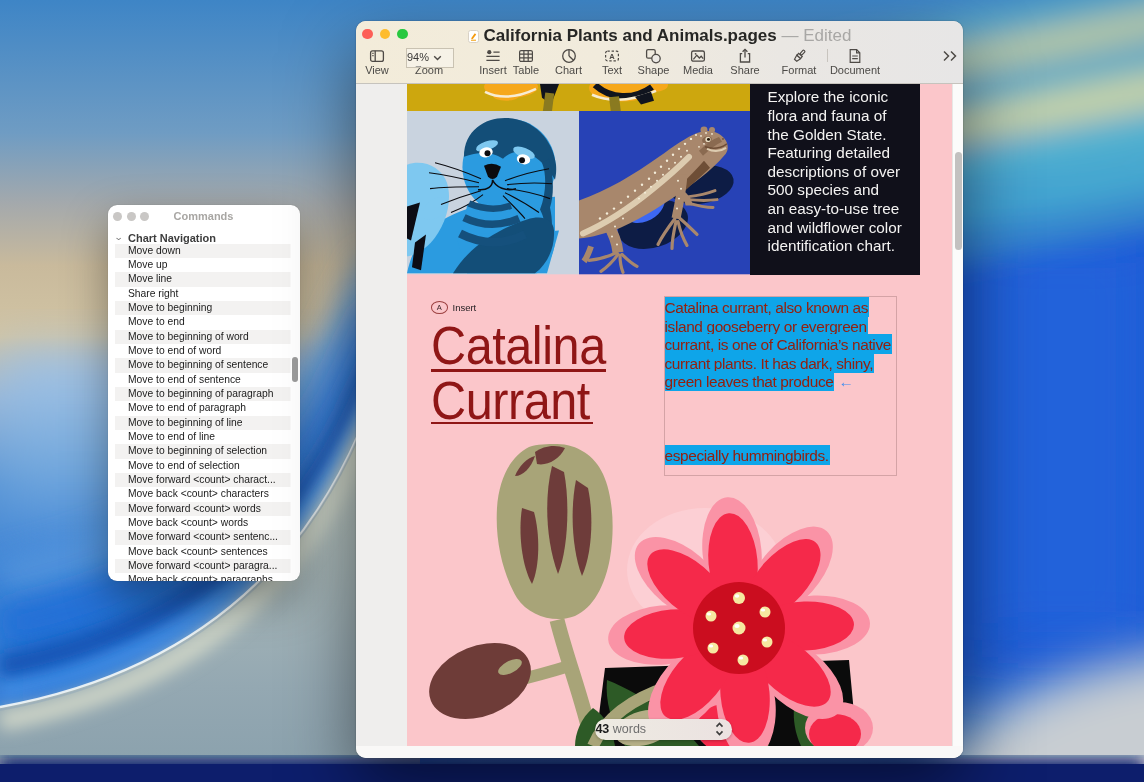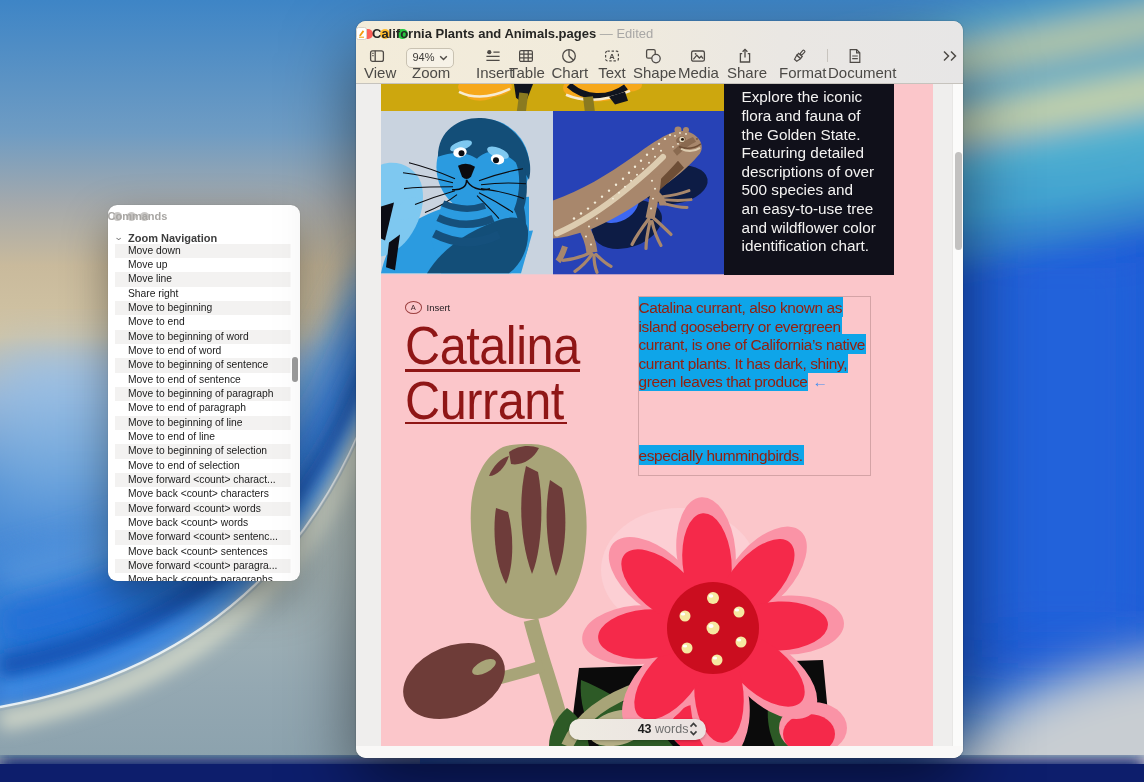--- a/index.html
+++ b/index.html
@@ -1,64 +1,64 @@
 <!DOCTYPE html>
 <html><head><meta charset="utf-8"><style>
 html,body{margin:0;padding:0}
 #stage{position:relative;width:1144px;height:782px;overflow:hidden;font-family:"Liberation Sans",sans-serif;background:#4a86c2}
 #wp{position:absolute;left:0;top:0}
 
 #panel{position:absolute;left:107.5px;top:205px;width:192px;height:375.5px;background:#fff;border-radius:9px;overflow:hidden;box-shadow:0 18px 45px rgba(0,0,0,.38),0 0 1px rgba(0,0,0,.3)}
 .pdot{position:absolute;width:9px;height:9px;border-radius:50%;background:#c9c7c5;top:6.5px}
-.ptext{position:absolute;left:0;right:0;top:5px;font-size:11px;font-weight:bold;color:#a8a6a3}
+.ptext{position:absolute;left:0;right:0;top:5px;text-align:center;font-size:11px;font-weight:bold;color:#a8a6a3}
 .phead{position:absolute;left:0;top:26px;height:15px;width:100%;font-size:11px;font-weight:bold;color:#3d3d3d}
 .phead .chev{position:absolute;left:7px;top:1px;font-size:9px;color:#7a7a7a;font-weight:normal;transform:scaleX(1.3)}
 .phead .ht{position:absolute;left:20.5px;top:0.5px}
 #plist{position:absolute;left:0;top:38.5px;width:100%}
 .prow{height:14.35px;line-height:14.45px;font-size:10.3px;color:#1b1b1b;padding-left:20.5px;box-sizing:border-box}
 .odd{position:relative}
 .odd::before{content:"";position:absolute;left:7.5px;right:9px;top:0;bottom:0;background:#f3f2f1;z-index:-1}
 #plist .prow{position:relative}
 #plist .prow.odd{background:linear-gradient(#f3f2f1,#f3f2f1) no-repeat;background-size:calc(100% - 16.5px) 100%;background-position:7.5px 0}
 .pthumb{position:absolute;left:184.5px;top:152px;width:6px;height:25px;border-radius:3px;background:#9b9b9b}
 
 #win{position:absolute;left:356px;top:21px;width:607px;height:737.4px;border-radius:10px;background:#efeeed;overflow:hidden;box-shadow:0 30px 70px rgba(0,0,0,.5),0 0 1.5px rgba(0,0,0,.4)}
 #whead{position:absolute;left:0;top:0;width:100%;height:63px;background:linear-gradient(to right,#f3ecda,#f1ebdc 40%,#eae7e3 70%,#e7e6e6);border-bottom:1px solid #c6c3bd;box-sizing:border-box}
 .tl{position:absolute;top:7.5px;width:10.5px;height:10.5px;border-radius:50%}
-.wtitle{position:absolute;top:5px;left:0;right:0;font-size:13px;color:#262624;font-weight:bold}
+.wtitle{position:absolute;top:5px;left:0;right:0;text-align:center;font-size:17px;color:#262624;font-weight:bold}
 .wtitle .ed{color:#a8a7a5;font-weight:normal}
 .titem{position:absolute;top:27px;text-align:center;color:#4e4a46}
 .titem svg{display:block;margin:0 auto}
-.tlabel{font-size:15px;margin-top:0;color:#4c4a47}
-#zoombtn{position:absolute;left:50px;top:27px;width:46px;height:17.5px;border:1px solid #c9c2b2;border-radius:5px;background:rgba(255,255,255,.35);font-size:11px;color:#3c3a38;text-align:center;line-height:17px}
+.tlabel{font-size:11px;margin-top:0;color:#4c4a47}
+#zoombtn{position:absolute;left:50px;top:27px;width:46px;height:17.5px;border:1px solid #c9c2b2;border-radius:0;background:rgba(255,255,255,.35);font-size:11px;color:#3c3a38;line-height:17px}
 #tsep{position:absolute;left:471px;top:28px;width:1px;height:13px;background:#c8c4be}
 #morebtn{position:absolute;left:586px;top:28px;color:#4e4a46}
 
 #content{position:absolute;left:0;top:63px;width:607px;height:661.5px;background:#efeeed}
-#page{position:absolute;left:25px;top:0;width:552px;height:661.5px;background:#fbc6ca;overflow:hidden}
+#page{position:absolute;left:51px;top:0;width:552px;height:661.5px;background:#fbc6ca;overflow:hidden}
 #vsb{position:absolute;left:596px;top:63px;width:11px;height:682px;background:#fbfbfa;border-left:1px solid #e8e7e5;box-sizing:border-box}
 #vthumb{position:absolute;left:1.5px;top:68px;width:7px;height:98px;border-radius:3.5px;background:#c2c1c0}
 #wfoot{position:absolute;left:0;top:724.5px;width:100%;height:12.9px;background:#f9f8f7}
 
 #yband{position:absolute;left:0;top:0;width:343px;height:27.4px}
 #sealp{position:absolute;left:0;top:27.4px;width:172px;height:163.3px}
 #lizp{position:absolute;left:172px;top:27.4px;width:171px;height:163.3px}
 #blackp{position:absolute;left:343px;top:0;width:170px;height:190.7px;background:#10101a;color:#f4f3f2}
 #blackp .bt{position:absolute;left:17.5px;top:4.4px;font-size:15.3px;line-height:18.6px;letter-spacing:0px}
 
 #tagA{position:absolute;left:23.5px;top:216.5px;width:17.5px;height:13px;border:1px solid #9c4040;border-radius:50%;box-sizing:border-box;color:#3a2428;font-size:7.5px;text-align:center;line-height:11.5px}
 #tagPlants{position:absolute;left:45.5px;top:218px;font-size:9.5px;color:#262024}
 #bigtitle{position:absolute;left:23.8px;top:234.1px;font-size:54px;line-height:54.6px;color:#8f1616;letter-spacing:-0.5px;transform:scaleX(0.9);transform-origin:0 0}
 .ul{position:absolute;height:2.2px;background:#8f1616}
 #parabox{position:absolute;left:257px;top:211.5px;width:232.8px;height:180.9px;border:1px solid #d4a3a6;box-sizing:border-box}
 #para{position:absolute;left:257.5px;top:214.5px;font-size:15.4px;line-height:18.5px;color:#93200f;white-space:nowrap;letter-spacing:-0.36px}
 #para span{background:#0ea5e9;padding:1.5px 1px 1.5px 0}
 #para .arr{background:none;color:#3f8ef0}
 #flower{position:absolute;left:0;top:192px}
-#pill{position:absolute;left:188.4px;top:634.8px;width:137px;height:21.3px;border-radius:10.6px;background:linear-gradient(to right,#eeebe2,#ebe2e1);box-shadow:0 1px 3px rgba(0,0,0,.25);font-size:12.5px;line-height:21.3px;text-align:right;color:#6e6e6e;padding-right:18px;box-sizing:border-box}
+#pill{position:absolute;left:188.4px;top:634.8px;width:137px;height:21.3px;border-radius:10.6px;background:linear-gradient(to right,#eeebe2,#ebe2e1);box-shadow:0 1px 3px rgba(0,0,0,.25);font-size:12.5px;line-height:21.3px;text-align:left;color:#6e6e6e;padding-right:18px;box-sizing:border-box}
 #pill b{color:#1c1c1c}
 #pill .ud{position:absolute;right:8px;top:3.5px}
 </style></head>
 <body>
 <div id="stage">
 <svg id="wp" width="1144" height="782" viewBox="0 0 1144 782">
  <defs>
   <linearGradient id="sky" x1="0" y1="0" x2="0" y2="1">
    <stop offset="0" stop-color="#3e85c6"></stop>
           <stop offset="0.17" stop-color="#6f9cc3"></stop>
@@ -129,21 +129,21 @@
  <rect x="0" y="764" width="1144" height="18" fill="#0d1e6c"></rect>
 </svg>
 
 <div id="panel">
   <span class="pdot" style="left:5.8px"></span>
   <span class="pdot" style="left:19px"></span>
   <span class="pdot" style="left:32.4px"></span>
   <div class="ptext">Commands</div>
   <div class="phead">
         <span class="chev">⌄</span>
-        <span class="ht">Zoom Navigation</span>
+        <span class="ht">Chart Navigation</span>
       </div>
   <div id="plist">
     <div class="prow odd">Move down</div>
     <div class="prow">Move up</div>
     <div class="prow odd">Move line</div>
     <div class="prow">Share right</div>
     <div class="prow odd">Move to beginning</div>
     <div class="prow">Move to end</div>
     <div class="prow odd">Move to beginning of word</div>
     <div class="prow">Move to end of word</div>

